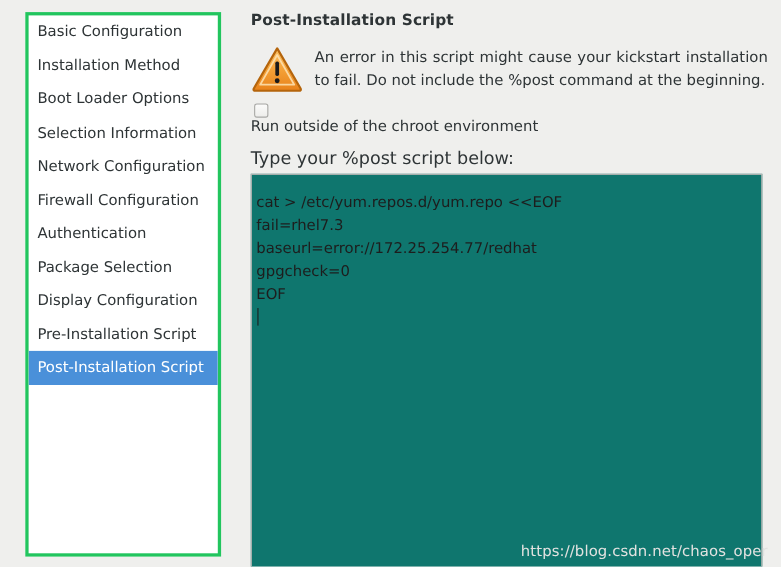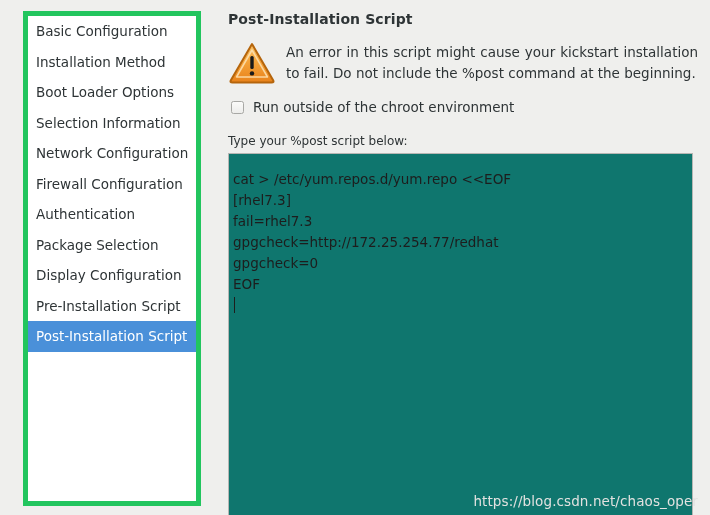--- a/index.html
+++ b/index.html
@@ -17,21 +17,21 @@
   }
 
   
   #sidebar {
     position: absolute;
     left: 23px;
     top: 11px;
     width: 178px;
     height: 495px;
     background: #ffffff;
-    border: 5px solid #22c55e;
+    border: 3px solid #22c55e;
     box-sizing: border-box;
     overflow: hidden;
   }
   .nav-item {
     height: 30.5px;
     line-height: 30.5px;
     padding-left: 8px;
     font-size: 13.5px;
     color: #2e3436;
     white-space: nowrap;
@@ -77,23 +77,24 @@
     line-height: 21px;
     color: #2e3436;
     text-align: justify;
     width: 412px;
     padding-top: 5px;
   }
 
   
   .check-row {
     display: flex;
-    align-items: center;
+    align-items: flex-start;
     height: 26px;
     margin-top: 2px;
+    flex-direction: column;
   }
   .cb {
     width: 13px;
     height: 13px;
     border: 1px solid #a8a8a5;
     border-radius: 2.5px;
     background: linear-gradient(to bottom, #fbfbfa, #ededeb);
     box-sizing: border-box;
     margin-right: 9px;
     margin-left: 3px;
@@ -117,21 +118,21 @@
     box-sizing: border-box;
     font-family: "DejaVu Sans", sans-serif;
     font-size: 13px;
     color: #8a8a87;
     padding: 0 6px;
     outline: none;
   }
 
   
   #script-label {
-    font-size: 12px;
+    font-size: 16px;
     color: #2e3436;
     margin-top: 14px;
     margin-bottom: 5px;
   }
   #script-box {
     position: relative;
     width: 465px;
     height: 366px;
     background: #0f766e;
     border: 1px solid #b6b6b3;
@@ -210,23 +211,22 @@
   <div class="check-row">
     <span class="cb"></span>
     <span class="check-label">Run outside of the chroot environment</span>
   </div>
 
 
   <div id="script-label">Type your %post script below:</div>
 
   <div id="script-box">
       <div class="code-line">cat &gt; /etc/yum.repos.d/yum.repo &lt;&lt;EOF</div>
-      <div class="code-line">[rhel7.3]</div>
       <div class="code-line">fail=rhel7.3</div>
-      <div class="code-line">gpgcheck=http://172.25.254.77/redhat</div>
+      <div class="code-line">baseurl=error://172.25.254.77/redhat</div>
       <div class="code-line">gpgcheck=0</div>
       <div class="code-line">EOF</div>
       <div class="code-line"><span id="caret"></span></div>
     </div>
 
 </div>
 
 <div id="watermark">https://blog.csdn.net/chaos_oper</div>
 
 </body></html>

